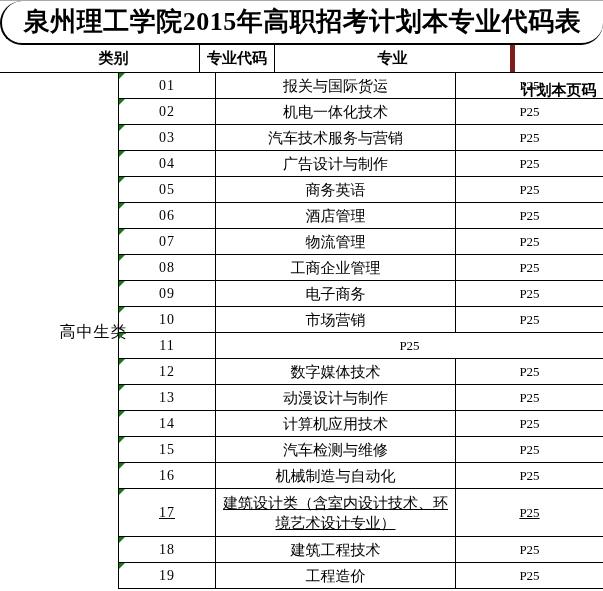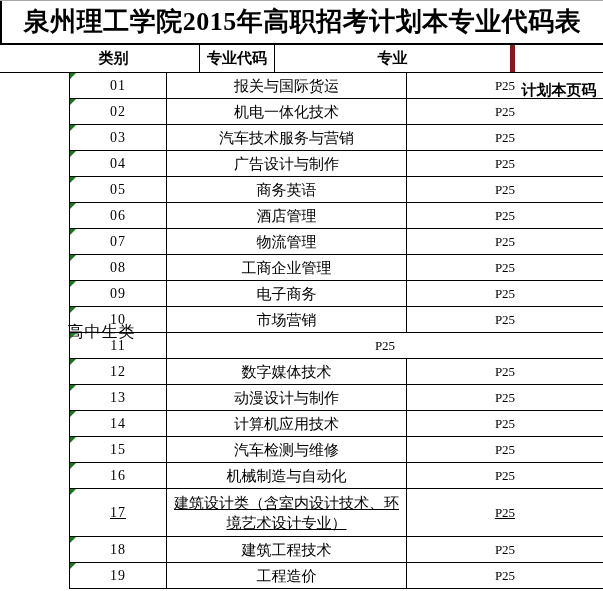--- a/index.html
+++ b/index.html
@@ -18,20 +18,21 @@
     height: 44px;
     line-height: 42px;
     text-align: center;
     font-size: 26px;
     font-weight: bold;
     letter-spacing: 0.5px;
     border-bottom: 2px solid #000;
     border-left: 2px solid #000;
     white-space: nowrap;
     overflow: hidden;
+    border-radius: 22px;
   }
   .header-row {
     display: flex;
     height: 28px;
     border-bottom: 1px solid #000;
     font-weight: bold;
     font-size: 15px;
     padding-left: 28px;
   }
   .header-row .hcell {
@@ -40,30 +41,30 @@
     justify-content: center;
     height: 100%;
   }
   .h-a { width: 171px; }
   .h-b { width: 76px; border-left: 1px solid #000; border-right: 1px solid #000; }
   .h-c { width: 240px; border-right: 5px solid #7f1d1d; }
   .h-d { flex: 1; margin-top: 32px; }
   .body-wrap { position: relative; }
   .category-cell {
     position: absolute;
-    left: 16px; top: 0;
+    left: 8px; top: 0;
     width: 171px;
     height: 519px;
     display: flex;
     align-items: center;
     justify-content: center;
     font-size: 16px;
     letter-spacing: 1px;
   }
-  .rows { margin-left: 69px; }
+  .rows { margin-left: 118px; }
   .row {
     display: flex;
     height: 26px;
     border-bottom: 1px solid #000;
     font-size: 15px;
   }
   .row.tall { height: 48px; text-decoration: underline; }
   .cell {
     display: flex;
     align-items: center;

